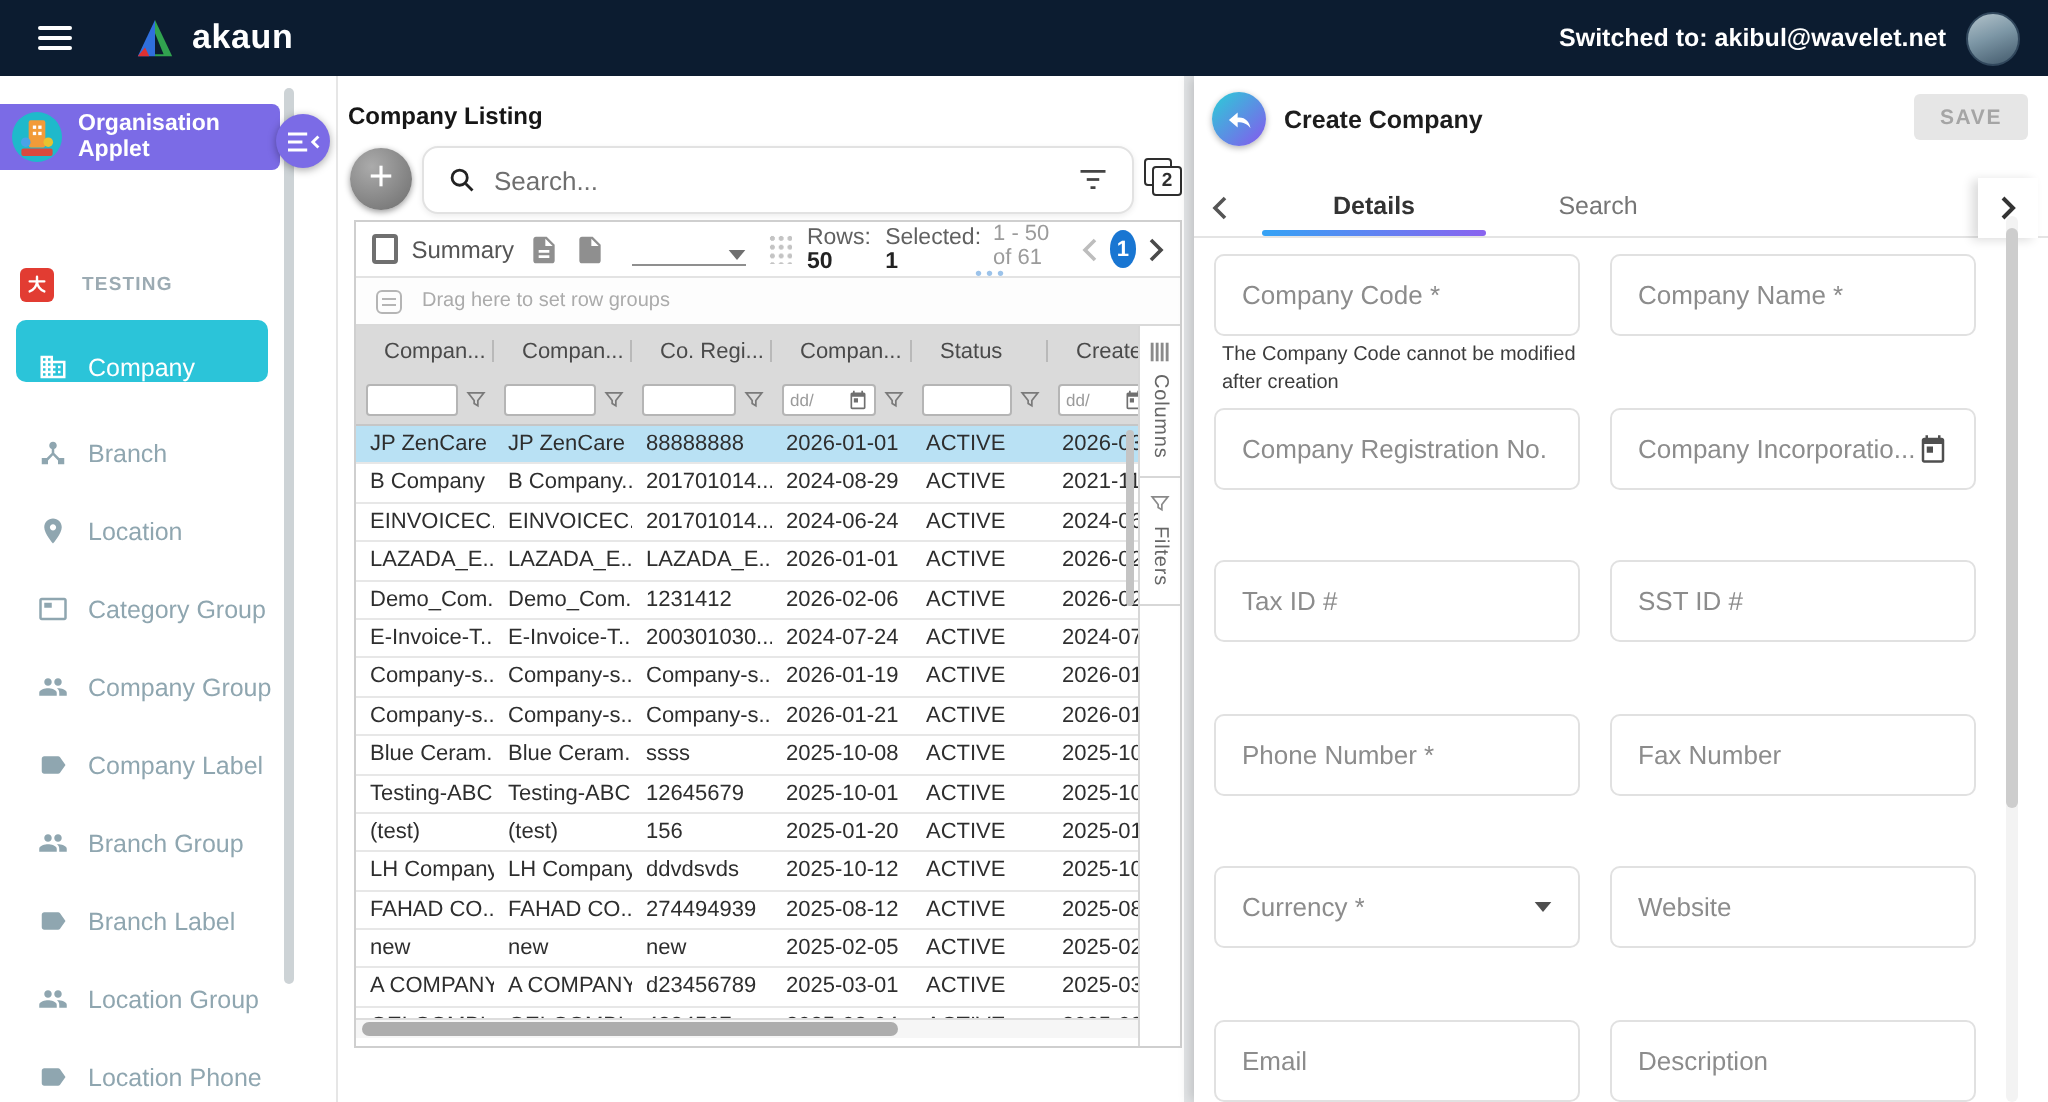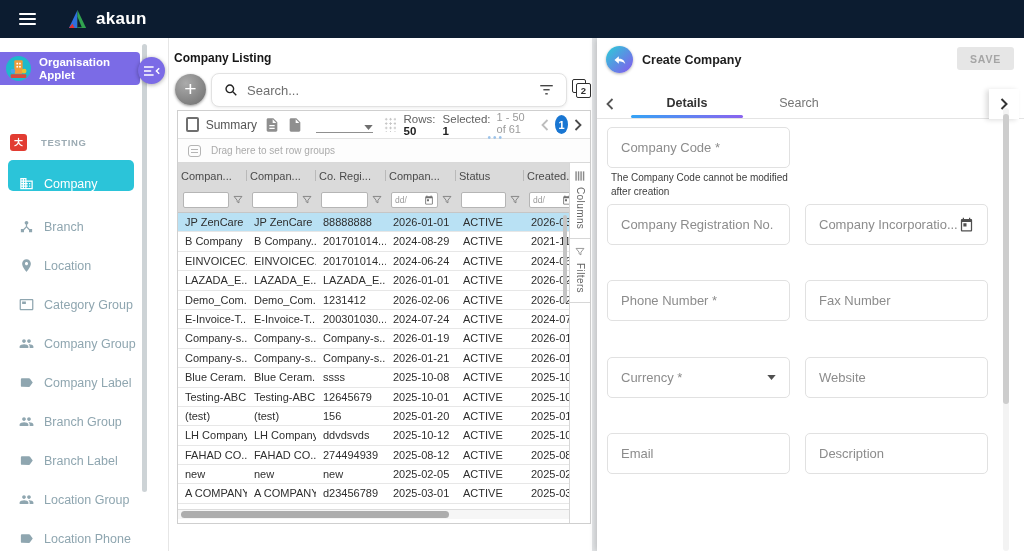--- a/index.html
+++ b/index.html
@@ -62,21 +62,21 @@
   .pg-prev{ color:#bdbdbd; cursor:pointer; }
   .pg-next{ color:#4a4a4a; cursor:pointer; }
   .pg-page{ width:19px; height:19px; border-radius:50%; background:var(--blue); color:#fff; font-size:11px; font-weight:700; display:flex; align-items:center; justify-content:center; cursor:pointer; }
   .pg-dots{ position:absolute; right:86px; top:21px; color:#9cc3ea; font-size:10px; letter-spacing:2px; }
   .g-dragrow{ position:absolute; top:28px; left:0; right:0; height:24px; background:#fdfdfd; border-bottom:1px solid #d9d9d9; display:flex; align-items:center; gap:10px; padding-left:10px; }
   .drag-ic{ width:13px; height:12px; border:1px solid #b5b5b5; border-radius:3px; position:relative; }
   .drag-ic::after{ content:""; position:absolute; left:2px; top:3px; width:7px; height:1px; background:#b5b5b5; box-shadow:0 3px 0 #b5b5b5; }
   .drag-txt{ font-size:10px; color:#ababab; }
 
   .g-header{ position:absolute; top:52px; left:0; width:391px; height:25px; background:#dadada; display:flex; }
-  .hcell{ flex:none; display:flex; align-items:center; padding-left:3px; font-size:11px; font-weight:500; color:#4a4a4a; position:relative; white-space:nowrap; overflow:hidden; cursor:pointer; }
+  .hcell{ flex:none; display:flex; align-items:center; padding-left:14px; font-size:11px; font-weight:500; color:#4a4a4a; position:relative; white-space:nowrap; overflow:hidden; cursor:pointer; }
   .hcell::after{ content:""; position:absolute; right:0; top:7px; height:11px; width:1px; background:#b9b9b9; }
   .g-filter{ position:absolute; top:77px; left:0; width:391px; height:25px; background:#dadada; border-bottom:1px solid #c6c6c6; display:flex; }
   .fcell{ flex:none; display:flex; align-items:center; gap:4px; padding-left:5px; overflow:hidden; white-space:nowrap; }
   .fin{ height:16px; background:#fff; border:1px solid #b5b5b5; border-radius:2px; flex:1; min-width:0; display:flex; align-items:center; padding:0 3px; gap:2px; }
   .fin .dd{ font-size:8.5px; color:#9a9a9a; }
   .cal-sm{ color:#6f6f6f; margin-left:auto; }
   .fun{ color:#7a7a7a; margin-right:4px; flex:none; }
 
   .g-rows{ position:absolute; top:102px; left:0; width:391px; height:296px; overflow:hidden; }
   .grow{ height:19.4px; display:flex; border-bottom:1px solid #e7e7e7; background:#fff; cursor:pointer; }
@@ -131,20 +131,24 @@
       <span class="icon">
         <svg width="23" height="21" viewBox="0 0 24 22">
           <polygon points="12,1 3,20 12,20" fill="#2f6fdd"></polygon>
           <polygon points="12,1 21,20 12,20" fill="#31a34f"></polygon>
           <polygon points="3,20 9,20 6.8,15.4" fill="#e03131"></polygon>
           <polygon points="12,8 16.5,19 12,19" fill="#0c1c30"></polygon>
         </svg>
       </span>
       <span class="brand-name">akaun</span>
     </div>
+    <div class="nav-right">
+      <span class="switched">Switched to: akibul@wavelet.net</span>
+      <span class="avatar"></span>
+    </div>
   </header>
 
   <aside class="sidebar">
     <div class="sb-scrollbar"></div>
     <div class="applet">
       <span class="applet-ic icon">
         <svg width="25" height="25" viewBox="0 0 24 24">
           <rect x="8" y="4" width="8" height="13" rx="1" fill="#f29b38"></rect>
           <rect x="10" y="6.5" width="1.6" height="1.6" fill="#fff"></rect>
             <rect x="12.6" y="6.5" width="1.6" height="1.6" fill="#fff"></rect>
@@ -602,32 +606,43 @@
           </svg>
       </span>
     </div>
 
     <div class="rp-form" id="form-rows">
         <div class="f-row">
           <div class="field">
             <span class="f-label">Company Code *</span>
             <div class="helper">The Company Code cannot be modified after creation</div>
           </div>
+          <div class="field">
+            <span class="f-label">Company Name *</span>
+          </div>
         </div>
         <div class="f-row">
           <div class="field">
             <span class="f-label">Company Registration No. *</span>
           </div>
           <div class="field">
             <span class="f-label">Company Incorporatio...</span>
             <span class="icon f-ic">
               <svg width="15" height="15" viewBox="0 0 24 24" fill="currentColor">
                 <path d="M19 3h-1V1h-2v2H8V1H6v2H5c-1.1 0-2 .9-2 2v16c0 1.1.9 2 2 2h14c1.1 0 2-.9 2-2V5c0-1.1-.9-2-2-2zm0 18H5V8h14v13zM7 10h5v5H7z"></path>
               </svg>
             </span>
+          </div>
+        </div>
+        <div class="f-row">
+          <div class="field">
+            <span class="f-label">Tax ID #</span>
+          </div>
+          <div class="field">
+            <span class="f-label">SST ID #</span>
           </div>
         </div>
         <div class="f-row">
           <div class="field">
             <span class="f-label">Phone Number *</span>
           </div>
           <div class="field">
             <span class="f-label">Fax Number</span>
           </div>
         </div>

